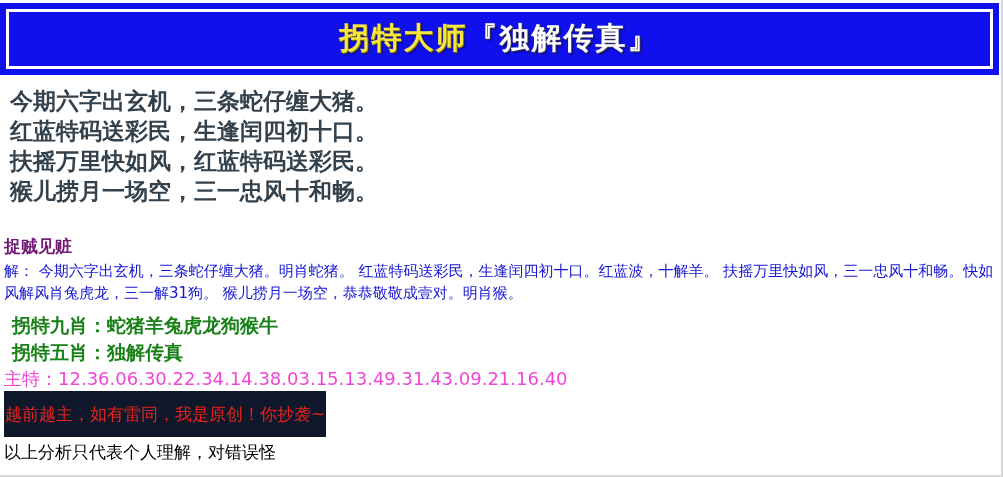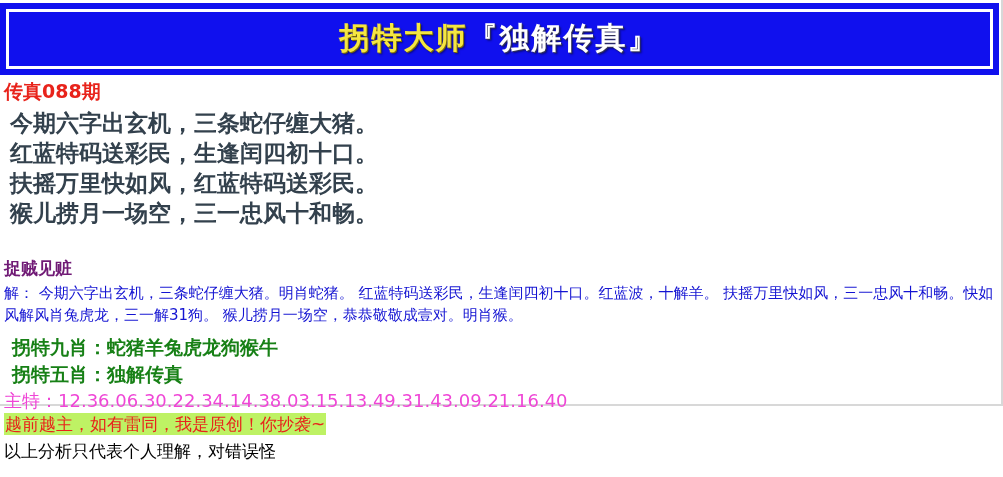--- a/index.html
+++ b/index.html
@@ -10,21 +10,21 @@
   }
   body {
     width: 1003px;
     height: 477px;
     overflow: hidden;
     font-family: "DejaVu Sans", "Liberation Sans", sans-serif;
   }
   .page {
     position: relative;
     width: 1003px;
-    height: 406px;
+    height: 477px;
     background: #ffffff;
     box-sizing: border-box;
     border-right: 2px solid #d8d8d8;
     border-bottom: 2px solid #d8d8d8;
   }
 
   
   .banner-wrap {
     position: absolute;
     left: 0px;
@@ -134,27 +134,27 @@
   .magenta-line {
     color: #ef46d6;
     font-size: 18px;
     font-weight: normal;
     line-height: 25px;
     white-space: nowrap;
   }
 
   .highlight-line {
     display: inline-block;
-    background: #bef264;
+    background: #0f172a;
     color: #e8231b;
     font-size: 17px;
     font-weight: normal;
     line-height: 22px;
     white-space: nowrap;
-    padding: 0 1px;
+    padding: 12px 1px;
     text-align: right;
   }
   .highlight-row { line-height: 23px; }
 
   .footer-note {
     color: #000000;
     font-size: 17px;
     font-weight: normal;
     line-height: 26px;
     white-space: nowrap;
@@ -169,21 +169,20 @@
   <div class="banner-wrap">
     <div class="banner-inner">
       <div class="banner-title">
         <span class="t-yellow">拐特大师</span><span class="t-white">『独解传真』</span>
       </div>
     </div>
   </div>
 
   <div class="content">
 
-    <div class="issue-label">传真088期</div>
 
     <div class="poem">
       <div class="poem-line">今期六字出玄机，三条蛇仔缠大猪。</div>
       <div class="poem-line">红蓝特码送彩民，生逢闰四初十口。</div>
       <div class="poem-line">扶摇万里快如风，红蓝特码送彩民。</div>
       <div class="poem-line">猴儿捞月一场空，三一忠风十和畅。</div>
     </div>
 
     <div class="gap"></div>
 

